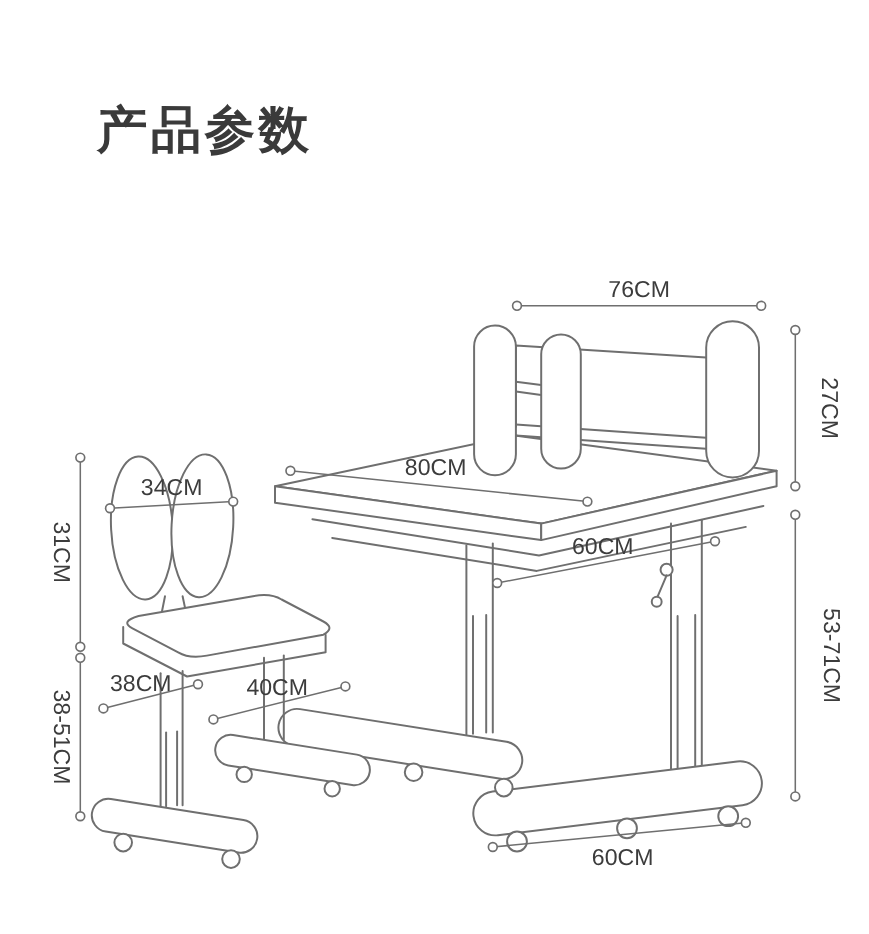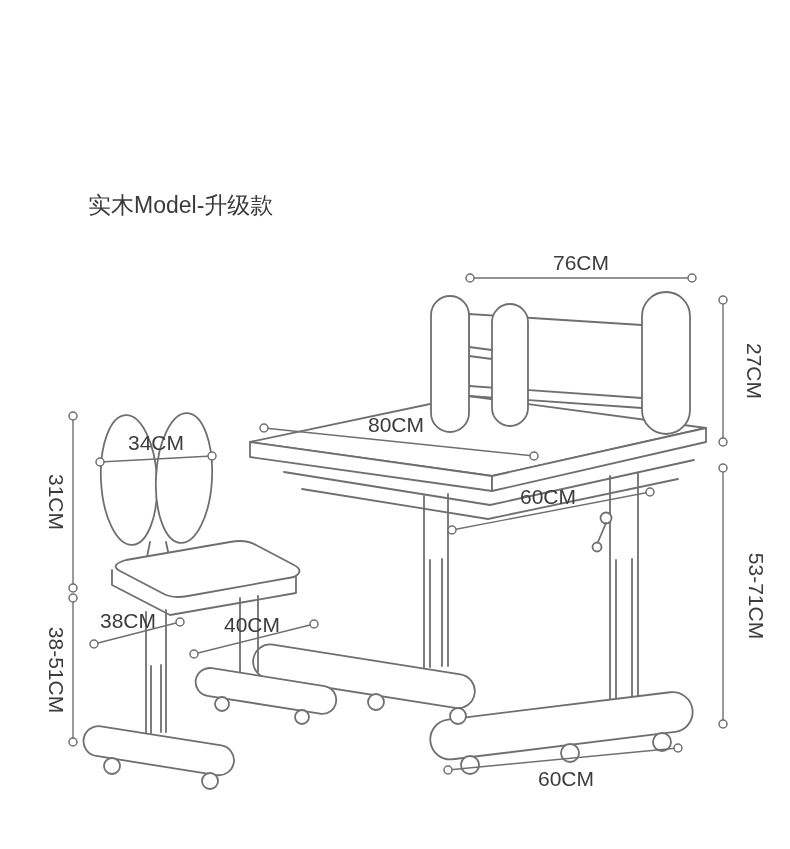--- a/index.html
+++ b/index.html
@@ -22,21 +22,21 @@
   .fw  { fill:#ffffff; stroke:#6f6f6f; stroke-width:1.8; stroke-linejoin:round; }
   .dimline { stroke:#6f6f6f; stroke-width:1.4; fill:none; }
   .dimc { fill:#ffffff; stroke:#6f6f6f; stroke-width:1.5; }
   .dim { fill:#3c3c3c; font-family:"Liberation Sans", sans-serif; font-size:21px; }
 </style>
 </head>
 <body>
 
 <div class="page">
 
-  <p class="subtitle">实木Model-升级款</p>
+  <h1 class="title">产品参数</h1>
 
   <svg class="diagram" width="790" height="620" viewBox="0 0 790 620" xmlns="http://www.w3.org/2000/svg">
 
     <g>
 
       <path class="fw" d="M250 212 L468 166 L706 198 L492 246 Z"></path>
       <path class="fw" d="M250 212 L492 246 L492 261 L250 227 Z"></path>
       <path class="fw" d="M492 246 L706 198 L706 212 L492 261 Z"></path>
 
       <g>

